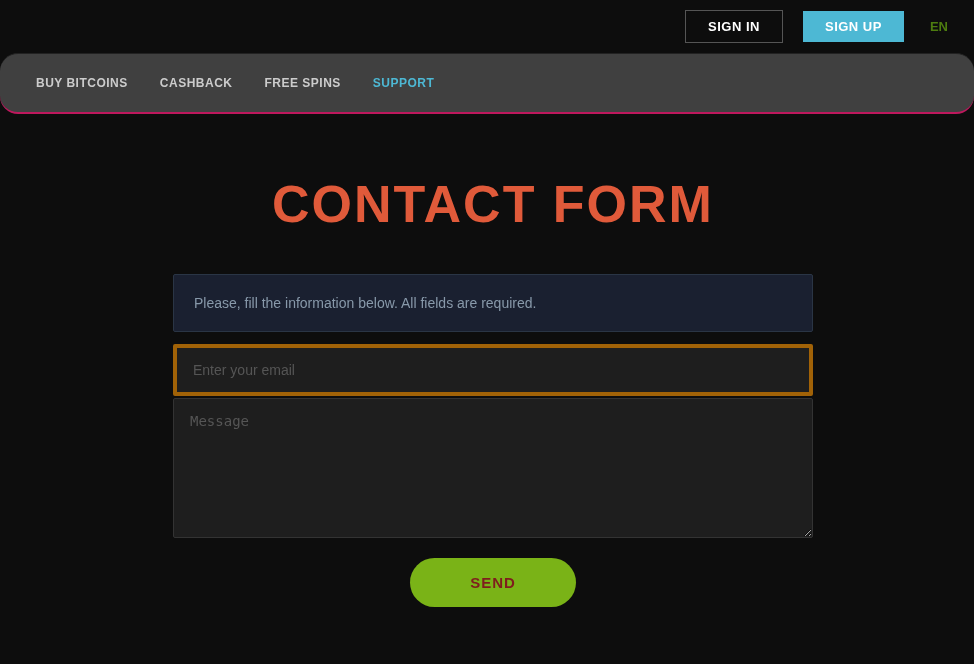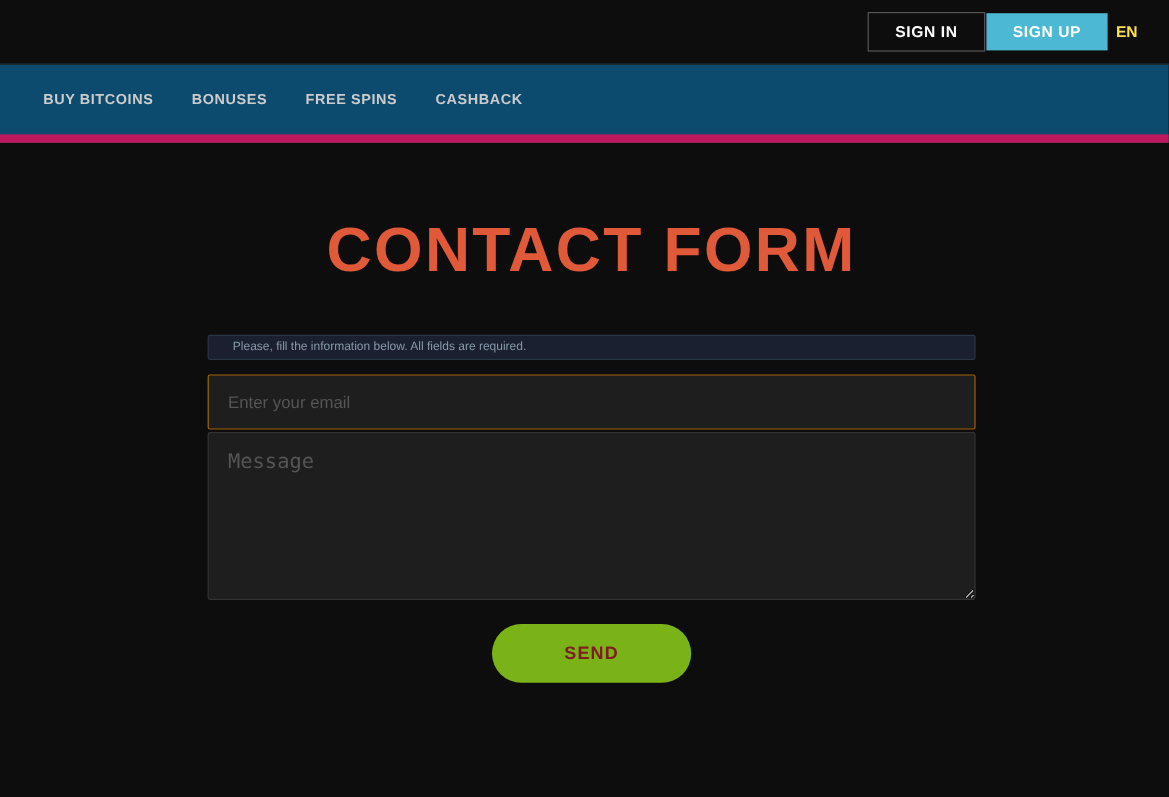--- a/index.html
+++ b/index.html
@@ -17,21 +17,21 @@
       overflow-x: hidden;
     }
 
     
     .header {
       display: flex;
       align-items: center;
       justify-content: flex-end;
       padding: 10px 20px;
       background-color: #0d0d0d;
-      gap: 1px;
+      gap: 20px;
     }
 
     .btn-signin {
       background-color: transparent;
       border: 1px solid #555;
       color: #ffffff;
       padding: 8px 22px;
       cursor: pointer;
       font-size: 13px;
       font-weight: bold;
@@ -45,35 +45,36 @@
       padding: 8px 22px;
       cursor: pointer;
       font-size: 13px;
       font-weight: bold;
       letter-spacing: 0.5px;
     }
 
     .lang-btn {
       background-color: transparent;
       border: none;
-      color: #fde047;
+      color: #4d7c0f;
       font-size: 13px;
       font-weight: bold;
       cursor: pointer;
       padding: 8px 6px;
     }
 
     
     .navbar {
       display: flex;
       align-items: center;
-      background-color: #0c4a6e;
+      background-color: #404040;
       padding: 0 20px;
       border-top: 1px solid #222;
-      border-bottom: 7px solid #be185d;
+      border-bottom: 2px solid #be185d;
+      border-radius: 18px;
     }
 
     .nav-item {
       color: #cccccc;
       text-decoration: none;
       font-size: 12px;
       font-weight: bold;
       letter-spacing: 0.5px;
       padding: 22px 16px;
       cursor: pointer;
@@ -107,49 +108,49 @@
     .form-container {
       width: 640px;
       display: flex;
       flex-direction: column;
       gap: 0;
     }
 
     .info-box {
       background-color: #1a2030;
       border: 1px solid #2a3545;
-      padding: 4px 20px;
+      padding: 20px 20px;
       color: #8899aa;
-      font-size: 10px;
+      font-size: 14px;
       margin-bottom: 12px;
       border-radius: 2px;
     }
 
     .email-input {
       background-color: #1e1e1e;
-      border: 1px solid #a16207;
+      border: 4px solid #a16207;
       color: #eab308;
       padding: 14px 16px;
       font-size: 14px;
       width: 100%;
       outline: none;
       margin-bottom: 2px;
       border-radius: 2px;
     }
 
     .email-input::placeholder {
       color: #555;
     }
 
     .message-textarea {
       background-color: #1e1e1e;
       border: 1px solid #333;
       color: #666;
       padding: 14px 16px;
-      font-size: 17px;
+      font-size: 14px;
       width: 100%;
       height: 140px;
       outline: none;
       resize: vertical;
       border-radius: 2px;
     }
 
     .message-textarea::placeholder {
       color: #555;
     }
@@ -178,23 +179,23 @@
 <body>
 
 <div class="header">
   <button class="btn-signin">SIGN IN</button>
   <button class="btn-signup">SIGN UP</button>
   <button class="lang-btn">EN</button>
 </div>
 
 <nav class="navbar">
   <a class="nav-item">BUY BITCOINS</a>
-  <a class="nav-item">BONUSES</a>
+  <a class="nav-item">CASHBACK</a>
   <a class="nav-item">FREE SPINS</a>
-  <a class="nav-item">CASHBACK</a>
+  <a class="nav-item active">SUPPORT</a>
 </nav>
 
 <div class="main-content">
   <h1 class="page-title">CONTACT FORM</h1>
 
   <div class="form-container">
     <div class="info-box">Please, fill the information below. All fields are required.</div>
     <input class="email-input" type="email" placeholder="Enter your email" style="">
     <textarea class="message-textarea" placeholder="Message" style=""></textarea>
     <div class="btn-row">

